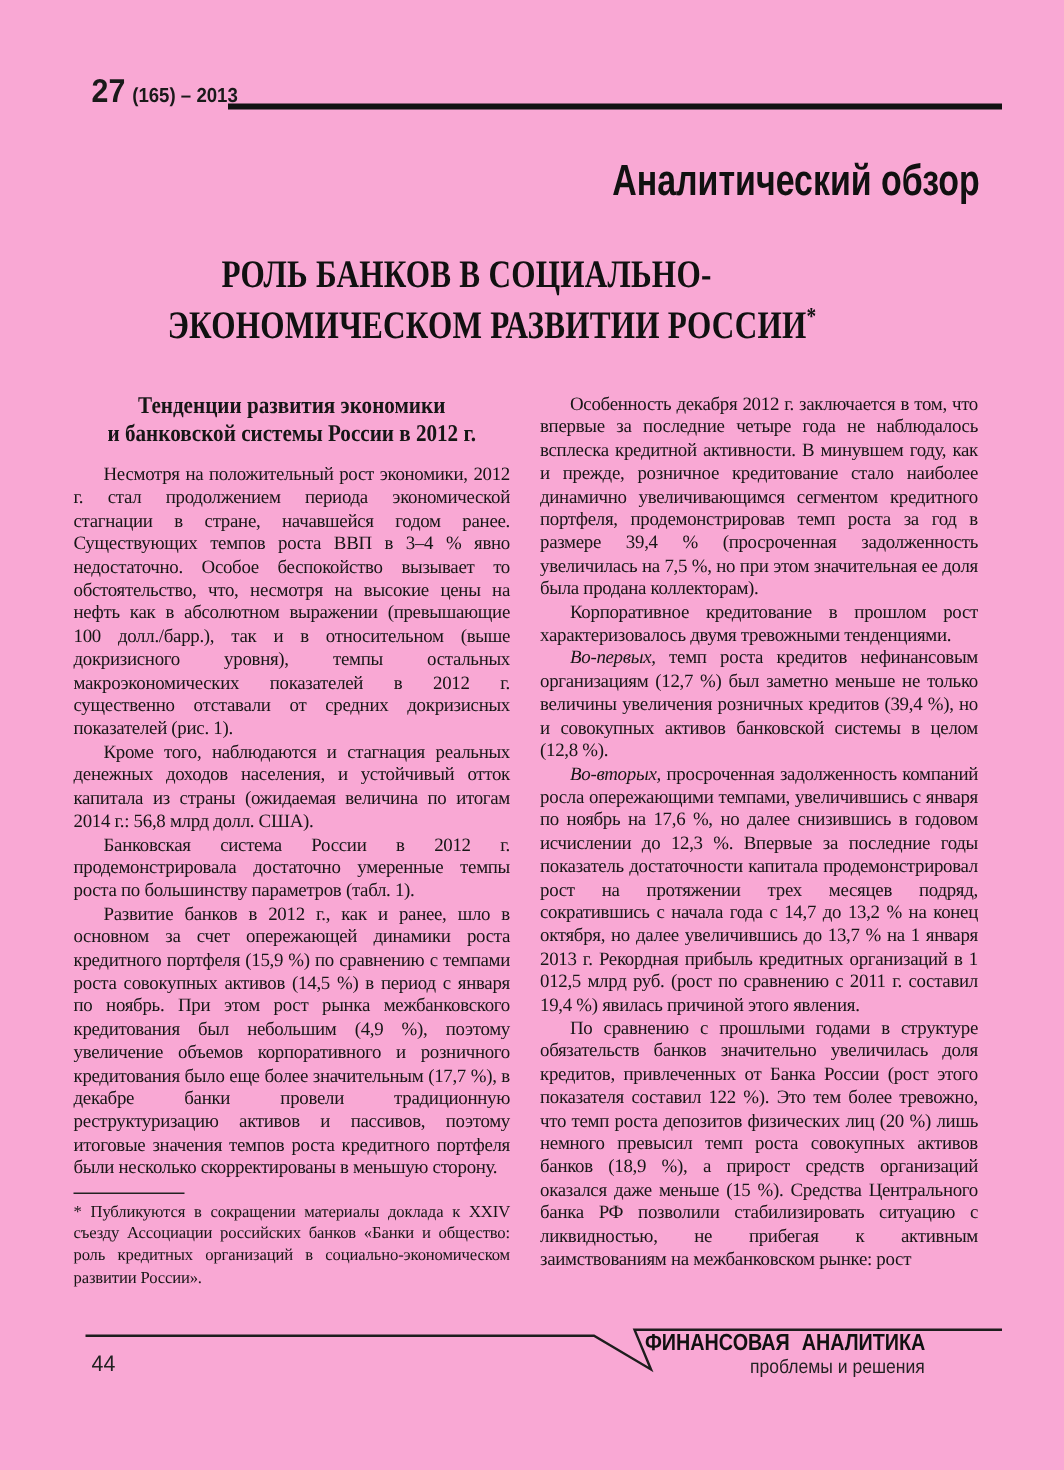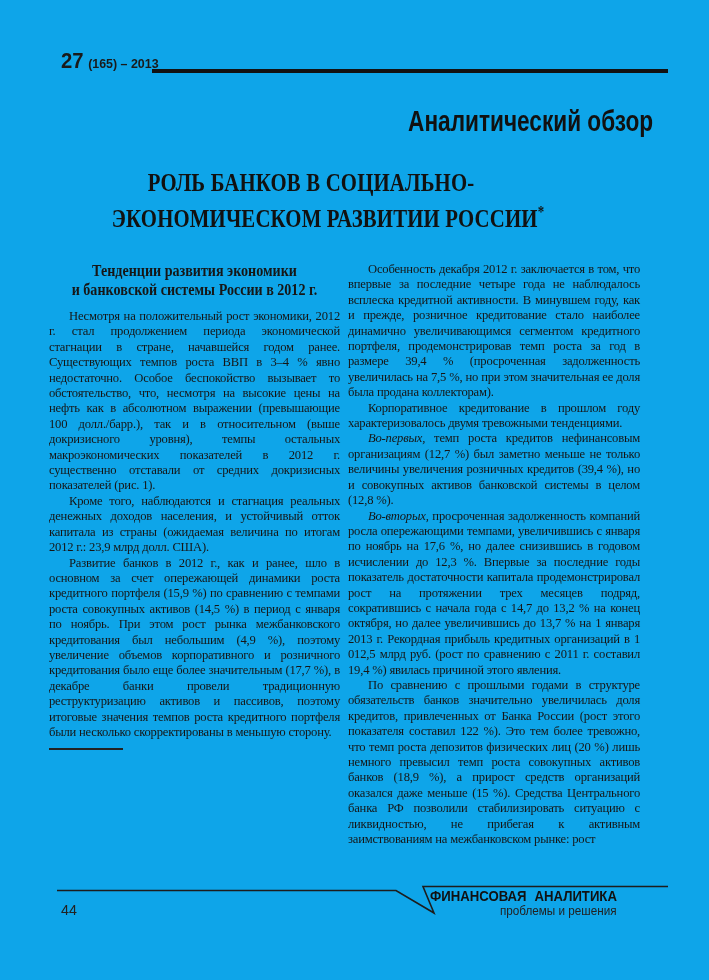--- a/index.html
+++ b/index.html
@@ -2,21 +2,21 @@
 <html lang="ru"><head>
 <meta charset="utf-8">
 <style>
   html, body {
     margin: 0; padding: 0;
     background: #ffffff;
   }
   .page {
     position: relative;
     width: 709px; height: 980px;
-    background: #0ea5e9;
+    background: #f9a8d4;
     overflow: hidden;
     font-family: "Liberation Serif", serif;
     color: #161616;
   }
 
   
   .masthead {
     position: absolute; left: 61px; top: 48px;
     font-family: "Liberation Sans", sans-serif;
     font-weight: bold; color: #1a1a1a;
@@ -46,21 +46,21 @@
     font-weight: bold; font-size: 26px; line-height: 28.5px;
     color: #111; letter-spacing: 0.2px;
     transform: scaleX(0.80); transform-origin: 50% 0;
   }
   .t-line { display: block; white-space: nowrap; }
   .article-title sup { font-size: 0.62em; }
 
   
   .col { position: absolute; top: 262px; }
   .col-left  { left: 49px;  width: 291px; }
-  .col-right { left: 348px; width: 292px; }
+  .col-right { left: 360px; width: 292px; }
 
   .col-heading {
     margin: 0 0 10px 0; text-align: center;
     font-weight: bold; font-size: 16px; line-height: 18.5px;
     transform: scaleX(0.88); transform-origin: 50% 0;
     white-space: nowrap;
   }
   .h-line { display: block; }
 
   .body-p {
@@ -120,28 +120,30 @@
     <span class="t-line">РОЛЬ БАНКОВ В СОЦИАЛЬНО-</span>
     <span class="t-line"><span>ЭКОНОМИЧЕСКОМ РАЗВИТИИ РОССИИ</span><sup>*</sup></span>
   </h1>
 
   <section class="col col-left">
     <h2 class="col-heading">
       <span class="h-line">Тенденции развития экономики</span>
       <span class="h-line">и банковской системы России в 2012 г.</span>
     </h2>
     <p class="body-p">Несмотря на положительный рост экономики, 2012 г. стал продолжением периода экономической стагнации в стране, начавшейся годом ранее. Существующих темпов роста ВВП в 3–4 % явно недостаточно. Особое беспокойство вызывает то обстоятельство, что, несмотря на высокие цены на нефть как в абсолютном выражении (превышающие 100 долл./барр.), так и в относительном (выше докризисного уровня), темпы остальных макроэкономических показателей в 2012 г. существенно отставали от средних докризисных показателей (рис. 1).</p>
-    <p class="body-p">Кроме того, наблюдаются и стагнация реальных денежных доходов населения, и устойчивый отток капитала из страны (ожидаемая величина по итогам 2012 г.: 23,9 млрд долл. США).</p>
+    <p class="body-p">Кроме того, наблюдаются и стагнация реальных денежных доходов населения, и устойчивый отток капитала из страны (ожидаемая величина по итогам 2014 г.: 56,8 млрд долл. США).</p>
+    <p class="body-p">Банковская система России в 2012 г. продемонстрировала достаточно умеренные темпы роста по большинству параметров (табл. 1).</p>
     <p class="body-p">Развитие банков в 2012 г., как и ранее, шло в основном за счет опережающей динамики роста кредитного портфеля (15,9 %) по сравнению с темпами роста совокупных активов (14,5 %) в период с января по ноябрь. При этом рост рынка межбанковского кредитования был небольшим (4,9 %), поэтому увеличение объемов корпоративного и розничного кредитования было еще более значительным (17,7 %), в декабре банки провели традиционную реструктуризацию активов и пассивов, поэтому итоговые значения темпов роста кредитного портфеля были несколько скорректированы в меньшую сторону.</p>
     <div class="footnote-rule"></div>
+    <p class="footnote">* Публикуются в сокращении материалы доклада к XXIV съезду Ассоциации российских банков «Банки и общество: роль кредитных организаций в социально-экономическом развитии России».</p>
   </section>
 
   <section class="col col-right">
     <p class="body-p"><i class="lead"></i><span>Особенность декабря 2012 г. заключается в том, что впервые за последние четыре года не наблюдалось всплеска кредитной активности. В минувшем году, как и прежде, розничное кредитование стало наиболее динамично увеличивающимся сегментом кредитного портфеля, продемонстрировав темп роста за год в размере 39,4 % (просроченная задолженность увеличилась на 7,5 %, но при этом значительная ее доля была продана коллекторам).</span></p>
-    <p class="body-p"><i class="lead"></i><span>Корпоративное кредитование в прошлом году характеризовалось двумя тревожными тенденциями.</span></p>
+    <p class="body-p"><i class="lead"></i><span>Корпоративное кредитование в прошлом рост характеризовалось двумя тревожными тенденциями.</span></p>
     <p class="body-p"><i class="lead">Во-первых,</i><span> темп роста кредитов нефинансовым организациям (12,7 %) был заметно меньше не только величины увеличения розничных кредитов (39,4 %), но и совокупных активов банковской системы в целом (12,8 %).</span></p>
     <p class="body-p"><i class="lead">Во-вторых,</i><span> просроченная задолженность компаний росла опережающими темпами, увеличившись с января по ноябрь на 17,6 %, но далее снизившись в годовом исчислении до 12,3 %. Впервые за последние годы показатель достаточности капитала продемонстрировал рост на протяжении трех месяцев подряд, сократившись с начала года с 14,7 до 13,2 % на конец октября, но далее увеличившись до 13,7 % на 1 января 2013 г. Рекордная прибыль кредитных организаций в 1 012,5 млрд руб. (рост по сравнению с 2011 г. составил 19,4 %) явилась причиной этого явления.</span></p>
     <p class="body-p"><i class="lead"></i><span>По сравнению с прошлыми годами в структуре обязательств банков значительно увеличилась доля кредитов, привлеченных от Банка России (рост этого показателя составил 122 %). Это тем более тревожно, что темп роста депозитов физических лиц (20 %) лишь немного превысил темп роста совокупных активов банков (18,9 %), а прирост средств организаций оказался даже меньше (15 %). Средства Центрального банка РФ позволили стабилизировать ситуацию с ликвидностью, не прибегая к активным заимствованиям на межбанковском рынке: рост</span></p>
   </section>
 
   <svg class="footer-rule" width="709" height="40" viewBox="0 0 709 40">
     <polyline points="57,10.5 396,10.5 434,33 423,6.5 668,6.5" fill="none" stroke="#1d1d1d" stroke-width="1.6"></polyline>
   </svg>
   <div class="page-number">44</div>
   <div class="journal-name">ФИНАНСОВАЯ АНАЛИТИКА</div>

